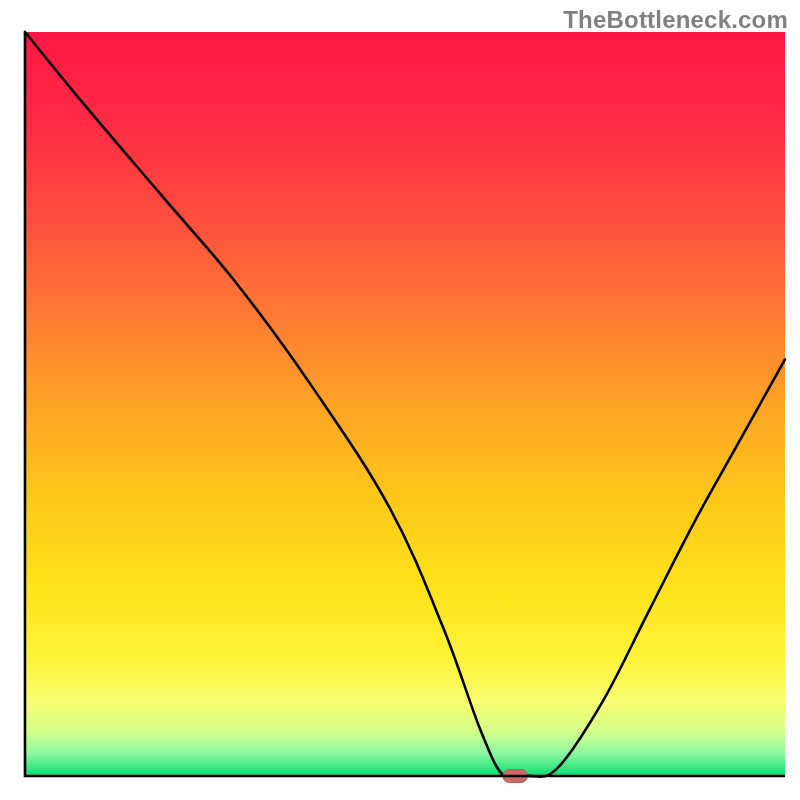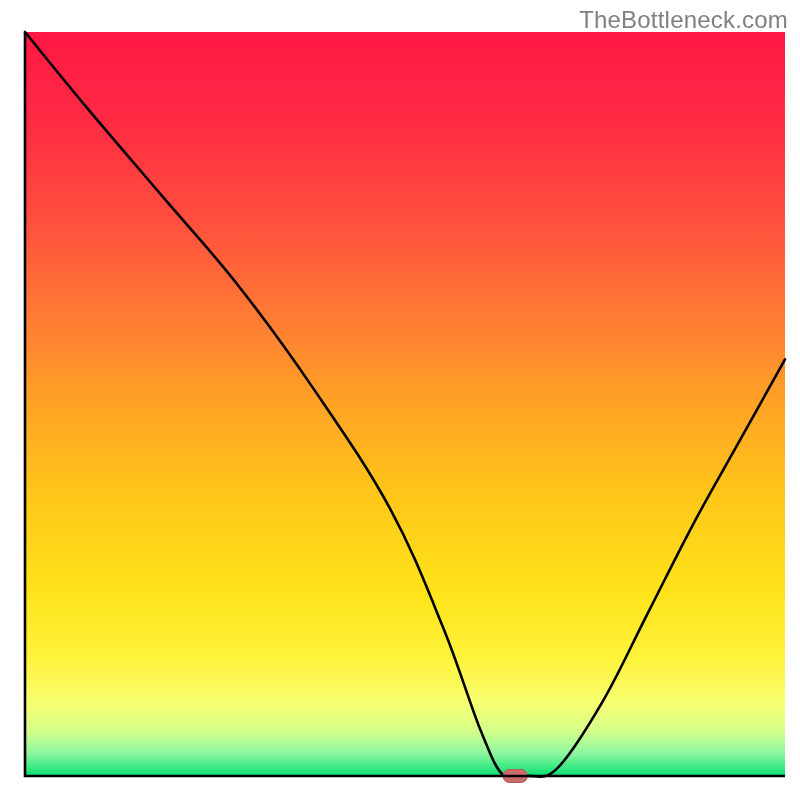--- a/index.html
+++ b/index.html
@@ -15,21 +15,21 @@
     position: relative;
     width: 800px;
     height: 800px;
   }
   .watermark {
     position: absolute;
     top: 6px;
     right: 12px;
     color: #808080;
     font-size: 24px;
-    font-weight: 400;
+    font-weight: 700;
     letter-spacing: 0.2px;
     z-index: 10;
   }
   svg {
     position: absolute;
     left: 0;
     top: 0;
   }
 </style>
 </head>

